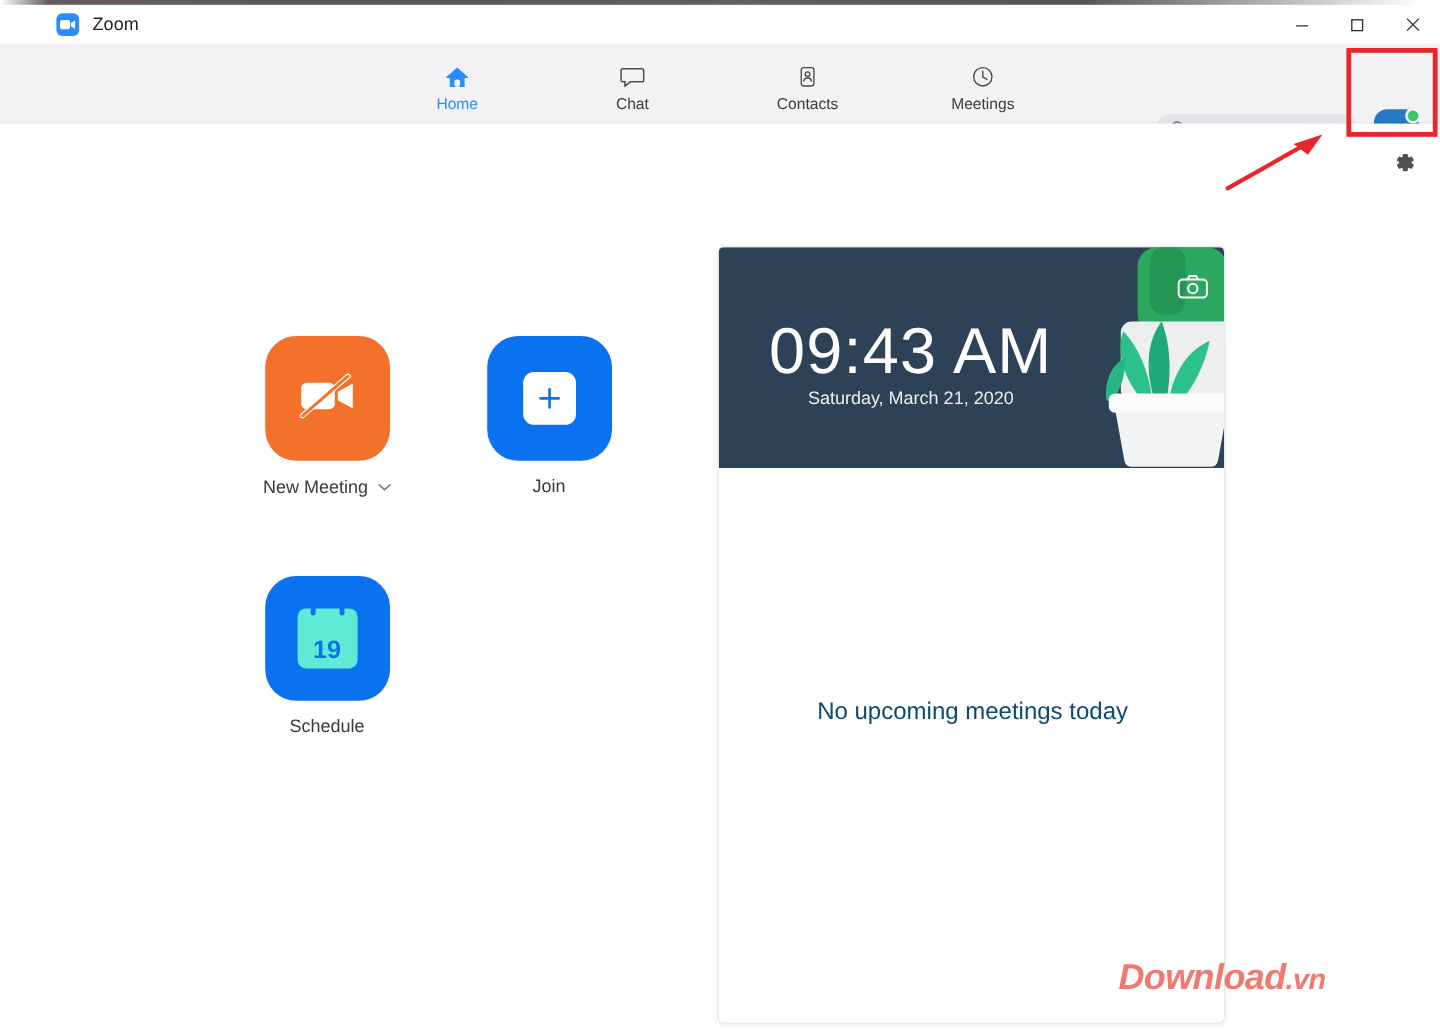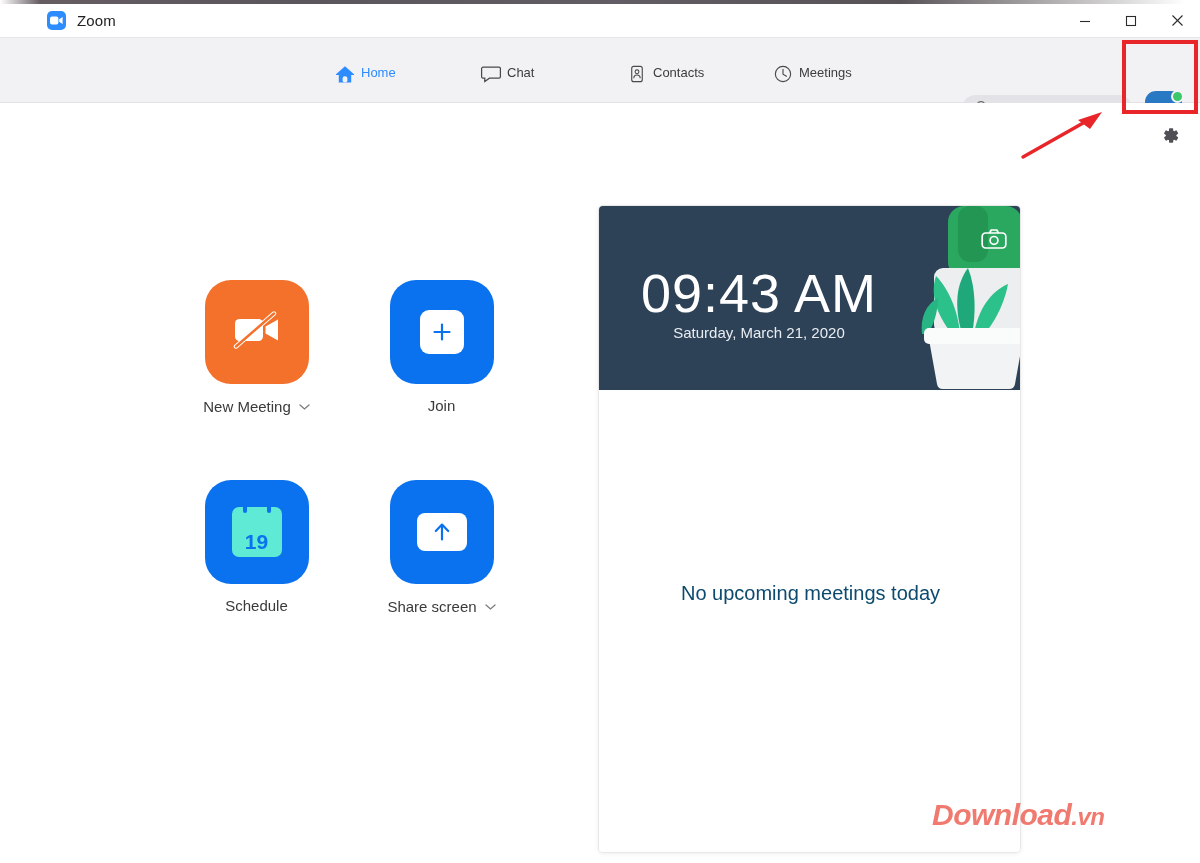--- a/index.html
+++ b/index.html
@@ -74,21 +74,21 @@
     left: 0; top: 0;
     width: 1200px; height: 65px;
     display: flex;
     justify-content: center;
     align-items: center;
     gap: 52px;
   }
   .nav-tab {
     width: 94px;
     display: flex;
-    flex-direction: row;
+    flex-direction: column;
     align-items: center;
     gap: 5px;
     padding-top: 4px;
   }
   .nav-tab .tab-ico {
     height: 22px;
     display: flex; align-items: flex-end; justify-content: center;
   }
   .nav-tab .tab-label {
     font-size: 13px;
@@ -163,21 +163,21 @@
   .gear-btn {
     position: absolute;
     top: 20px; left: 1158px;
     width: 24px; height: 24px;
     display: flex; align-items: center; justify-content: center;
   }
 
   
   .actions {
     position: absolute;
-    left: 164px; top: 177px;
+    left: 180px; top: 177px;
     width: 360px;
     display: grid;
     grid-template-columns: 185px 185px;
     grid-template-rows: 200px 200px;
   }
   .action-cell {
     display: flex;
     flex-direction: column;
     align-items: center;
   }
@@ -455,38 +455,20 @@
           <span class="peg l"></span>
           <span class="peg r"></span>
           <span class="num">19</span>
         </span>
       </div>
       <div class="action-label-row">
         <span class="action-label">Schedule</span>
       </div>
     </div>
 
-    <div class="action-cell">
-      <div class="action-tile tile-blue">
-        <span class="white-sq-wide">
-          <svg width="22" height="24" viewBox="0 0 22 24">
-            <line x1="11" y1="19.5" x2="11" y2="5" stroke="#0b72ef" stroke-width="2.2" stroke-linecap="round"></line>
-            <path d="M4.8 11 L11 4.6 L17.2 11" fill="none" stroke="#0b72ef" stroke-width="2.2" stroke-linecap="round" stroke-linejoin="round"></path>
-          </svg>
-        </span>
-      </div>
-      <div class="action-label-row">
-        <span class="action-label">Share screen</span>
-        <span>
-          <svg width="11" height="8" viewBox="0 0 11 8">
-              <path d="M1 2 L5.5 6 L10 2" fill="none" stroke="#7c7c7c" stroke-width="1.3" stroke-linecap="round"></path>
-            </svg>
-        </span>
-      </div>
-    </div>
 
   </div>
 
   <div class="meeting-card">
     <div class="card-header">
 
       <svg class="illus" viewBox="0 0 130 184">
         <rect x="56" y="0" width="74" height="72" rx="16" fill="#2aa85f"></rect>
         <rect x="66" y="0" width="30" height="56" rx="12" fill="#239654"></rect>
         <rect x="42" y="62" width="95" height="66" rx="9" fill="#eceef0"></rect>

